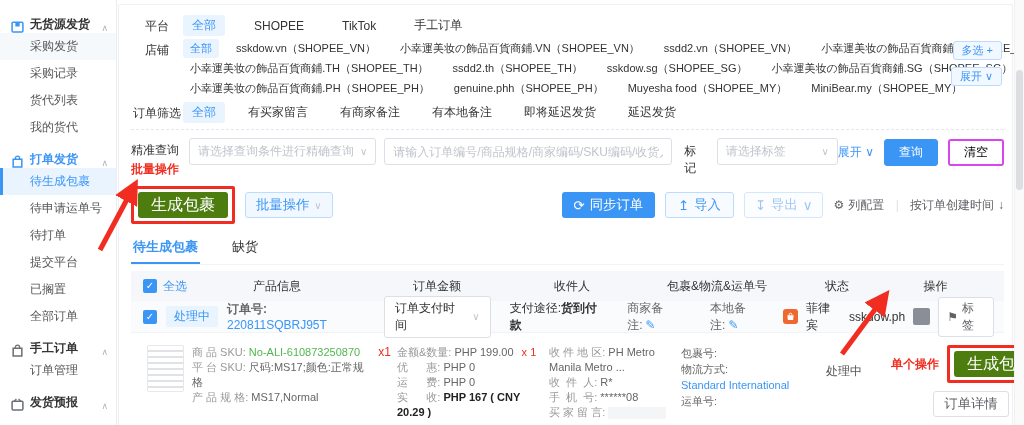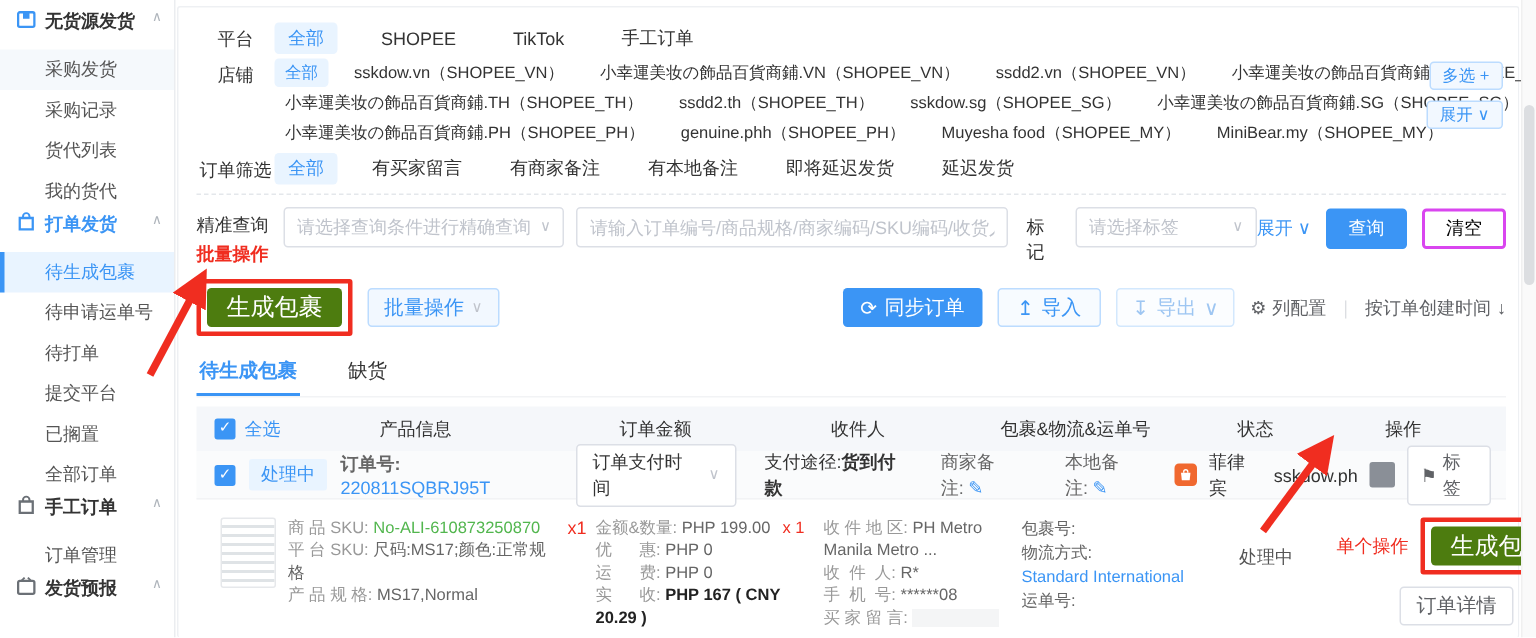--- a/index.html
+++ b/index.html
@@ -2,21 +2,21 @@
 <html><head>
 <meta charset="utf-8">
 <style>
 *{box-sizing:border-box;margin:0;padding:0}
 html,body{width:1024px;height:425px;overflow:hidden;background:#fff;
   font-family:"Liberation Sans","DejaVu Sans",sans-serif;font-size:12px;color:#333}
 body{position:relative}
 
 
 .sidebar{position:absolute;left:0;top:0;bottom:0;width:117px;background:#fff;border-right:1px solid #ebedf0;padding-top:6px;z-index:2}
-.sgroup{display:flex;align-items:flex-start;height:27px;padding:0 8px 0 11px;cursor:pointer}
+.sgroup{display:flex;align-items:flex-end;height:27px;padding:0 8px 0 11px;cursor:pointer}
 .sgroup .glabel{margin-left:6px;font-weight:bold;font-size:12px;color:#333;white-space:nowrap}
 .sgroup.active-group .glabel{color:#3b95f5}
 .sgroup .collapse{margin-left:auto;color:#aeb4bb;font-size:9px}
 .gicon{width:13px;height:13px;flex:none;display:inline-block}
 .sitem{height:27px;line-height:27px;padding-left:30px;color:#555;cursor:pointer;white-space:nowrap;position:relative}
 .sitem.subtle{background:#f5f9fc}
 .sitem.active{background:#e9f4ff;color:#3b95f5}
 .sitem.active::before{content:"";position:absolute;left:0;top:0;bottom:0;width:3px;background:#3b95f5}
 
 
@@ -110,21 +110,21 @@
 .qred{color:#f02d20;margin-left:8px}
 .bold4{color:#222;font-weight:bold}
 .d-recipient{width:132px;flex:none;font-size:11px;line-height:15px;color:#666}
 .d-recipient .lbl{color:#999;white-space:pre}
 .msg-strip{display:inline-block;width:58px;height:12px;background:#f4f5f6;vertical-align:middle}
 .d-package{width:116px;flex:none;font-size:11px;line-height:16px;color:#666}
 .d-package .linkblue{display:block}
 .d-status{width:94px;flex:none;text-align:center;padding-top:18px;color:#555}
 .d-actions{flex:1;display:flex;flex-direction:column;align-items:center;gap:8px;position:relative}
 .single-row{display:flex;align-items:center;gap:8px}
-.single-note{color:#f02d20;font-weight:normal;white-space:nowrap}
+.single-note{color:#f02d20;font-weight:bold;white-space:nowrap}
 .btn-detail{background:#fff;border:1px solid #dcdfe6;border-radius:3px;height:26px;padding:0 10px;color:#606266;cursor:pointer;white-space:nowrap}
 .car-g{color:#c0c4cc;font-size:10px}
 
 
 .scroll-track{position:absolute;right:0;top:0;bottom:0;width:10px;background:#fafafa;border-left:1px solid #f0f0f0;z-index:3}
 .scroll-thumb{position:absolute;right:1px;top:70px;width:7px;height:120px;background:#dcdee1;border-radius:4px;cursor:pointer}
 .overlay{position:absolute;left:0;top:0;pointer-events:none;z-index:60}
 </style>
 </head>
 <body>

